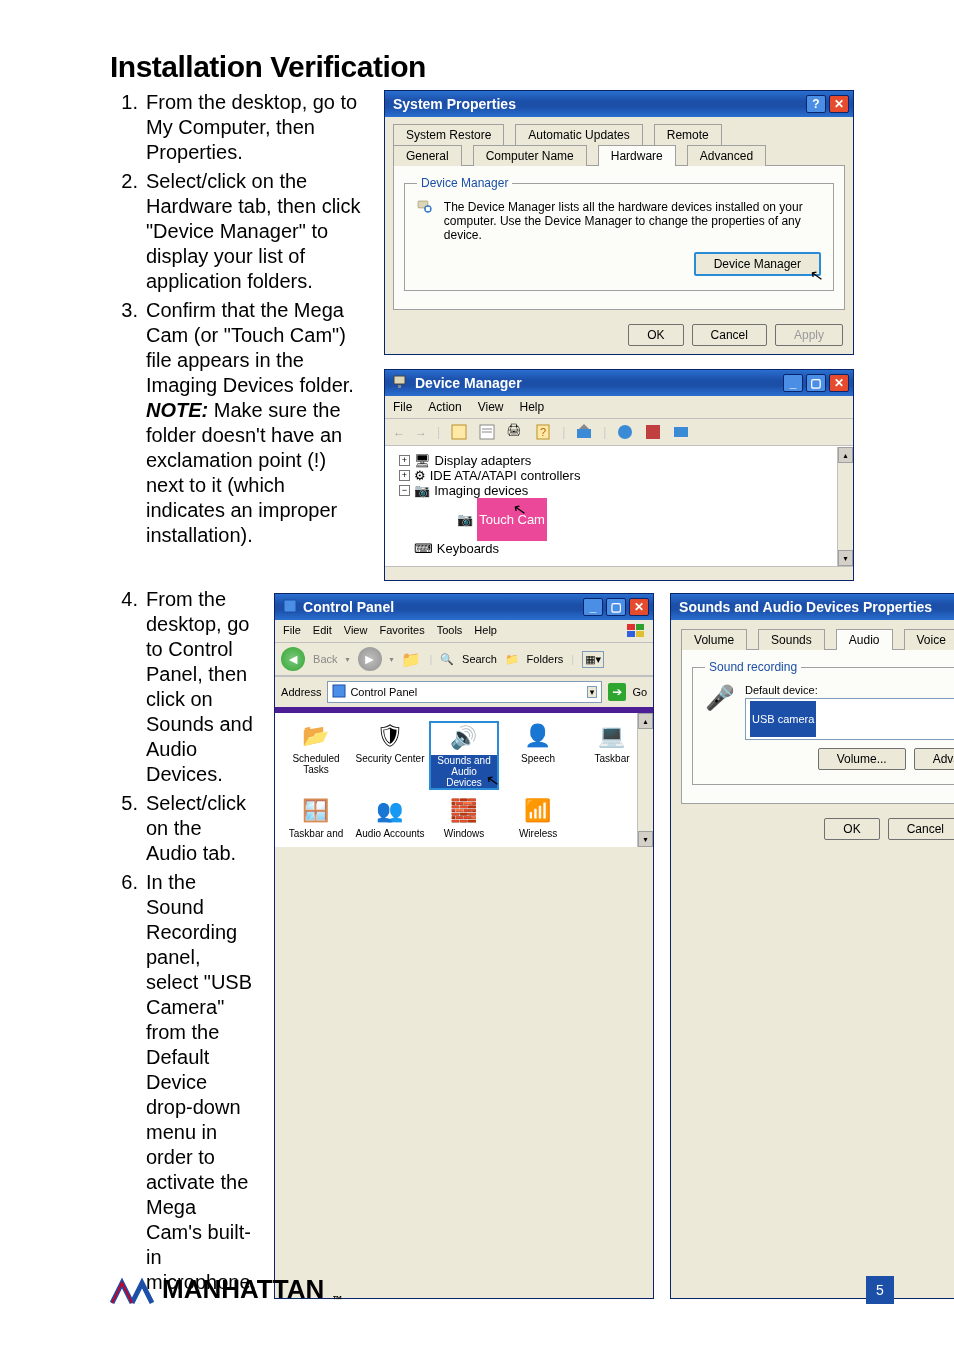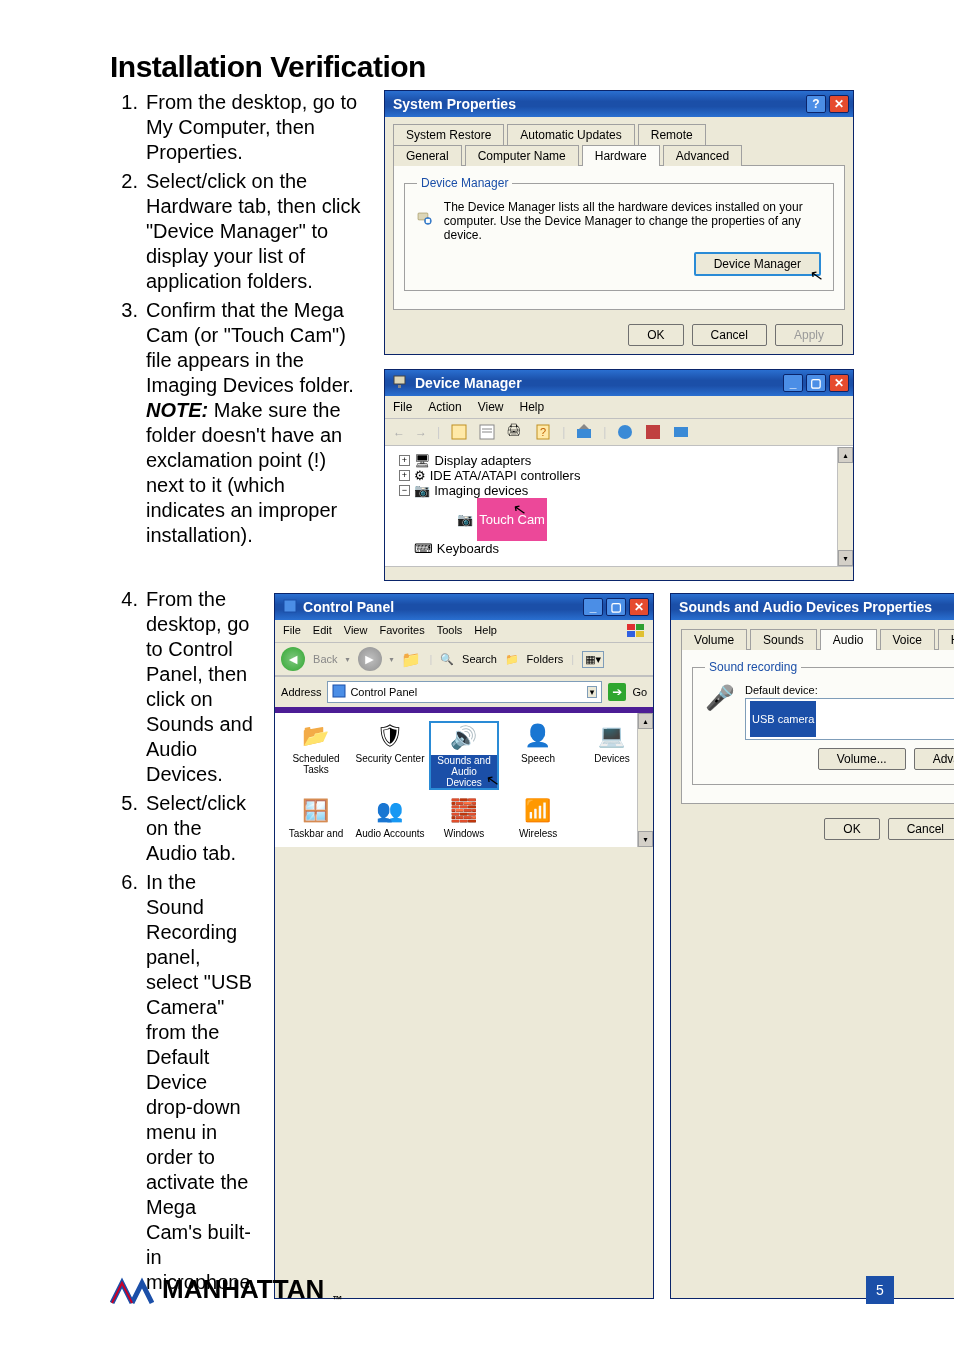--- a/index.html
+++ b/index.html
@@ -19,21 +19,21 @@
   
   .xp-window { border: 1px solid #0a246a; background: #ece9d8; font-size: 12px; }
   .titlebar { background: linear-gradient(#2a6fd0,#1b4fa8 40%,#1b4fa8 60%,#2a6fd0); color: #fff; display: flex; align-items: center; justify-content: space-between; padding: 4px 4px 4px 8px; font-weight: bold; font-size: 14px; }
   .titlebar .btns { display: flex; gap: 3px; }
   .tbtn { width: 20px; height: 18px; border: 1px solid #0a246a; border-radius: 2px; display: flex; align-items: center; justify-content: center; font-weight: bold; font-size: 12px; }
   .tbtn.help { background: #4b8ee6; color: #fff; }
   .tbtn.min, .tbtn.max { background: #4b8ee6; color: #fff; }
   .tbtn.close { background: #e64b2e; color: #fff; }
 
   
-  .tabrow { display: flex; padding: 6px 8px 0 8px; gap: 4px; align-items: flex-end; }
+  .tabrow { display: flex; padding: 6px 8px 0 8px; gap: 12px; align-items: flex-end; }
   .tab { padding: 3px 12px; border: 1px solid #a0a0a0; border-bottom: none; background: #ece9d8; font-size: 12px; position: relative; top: 1px; margin-right: -1px; }
   .tab.active { background: #fcfcf8; z-index: 2; }
   .tabpanel { margin: 0 8px 8px 8px; border: 1px solid #a0a0a0; background: #fcfcf8; padding: 10px; }
 
   fieldset.xp { border: 1px solid #a0a0a0; padding: 10px 12px 14px 12px; margin-bottom: 8px; }
   fieldset.xp legend { color: #1b4fa8; font-size: 12px; padding: 0 4px; }
 
   .xpbtn { border: 1px solid #707070; background: #ece9d8; padding: 3px 18px; font-size: 12px; border-radius: 2px; }
   .xpbtn:disabled { color: #9a9a9a; }
   .btnrow { display: flex; justify-content: flex-end; gap: 8px; padding: 6px 10px 8px 10px; }
@@ -69,21 +69,21 @@
   .dd .chev { width: 14px; height: 14px; border: 1px solid #7f9db9; background: #ece9d8; color: #000; font-size: 9px; display: flex; align-items: center; justify-content: center; }
 
   .cursor { position: absolute; font-size: 16px; transform: rotate(-10deg); color: #000; pointer-events: none; }
 
   
   .footer { position: absolute; left: 0; right: 0; bottom: 40px; display: flex; align-items: center; justify-content: space-between; padding: 0 60px 0 110px; }
   .logo { display: flex; align-items: flex-end; gap: 8px; font-family: Arial Black, Arial; font-weight: 900; font-size: 26px; letter-spacing: 0px; }
   .logomark { width: 44px; height: 28px; position: relative; }
   .pagenum { background: #1b4fa8; color: #fff; width: 28px; height: 28px; display: flex; align-items: center; justify-content: center; font-size: 14px; }
 
-  .devmgr-desc { display: flex; gap: 10px; align-items: flex-end; font-size: 12px; }
+  .devmgr-desc { display: flex; gap: 10px; align-items: flex-start; font-size: 12px; }
   .devmgr-icon { width: 34px; height: 30px; }
   .winflag { width: 18px; height: 14px; margin-left: auto; }
 
   .w-sysprop { width: 470px; }
   .w-dm { width: 470px; }
   .w-cp { width: 380px; }
   .w-snd { width: 380px; }
   .rightcluster { display: flex; flex-direction: row; gap: 16px; margin-top: 6px; }
   .step5row { display: flex; gap: 18px; margin-top: 6px; }
 </style>
@@ -341,21 +341,21 @@
                   <div class="glyph">🛡</div>
                   <div class="lbl">Security Center</div>
                 </div>
               <div class="cpicon hl" style="position:relative"><div class="glyph">🔊</div><div class="lbl">Sounds and Audio Devices</div><span class="cursor" style="right:-2px;bottom:-2px">↖</span></div>
               <div class="cpicon">
                   <div class="glyph">👤</div>
                   <div class="lbl">Speech</div>
                 </div>
               <div class="cpicon">
                   <div class="glyph">💻</div>
-                  <div class="lbl">Devices</div>
+                  <div class="lbl">Taskbar</div>
                 </div>
 
               <div class="cpicon">
                   <div class="glyph">🪟</div>
                   <div class="lbl">Taskbar and</div>
                 </div>
               <div class="cpicon">
                   <div class="glyph">👥</div>
                   <div class="lbl">Audio Accounts</div>
                 </div>

